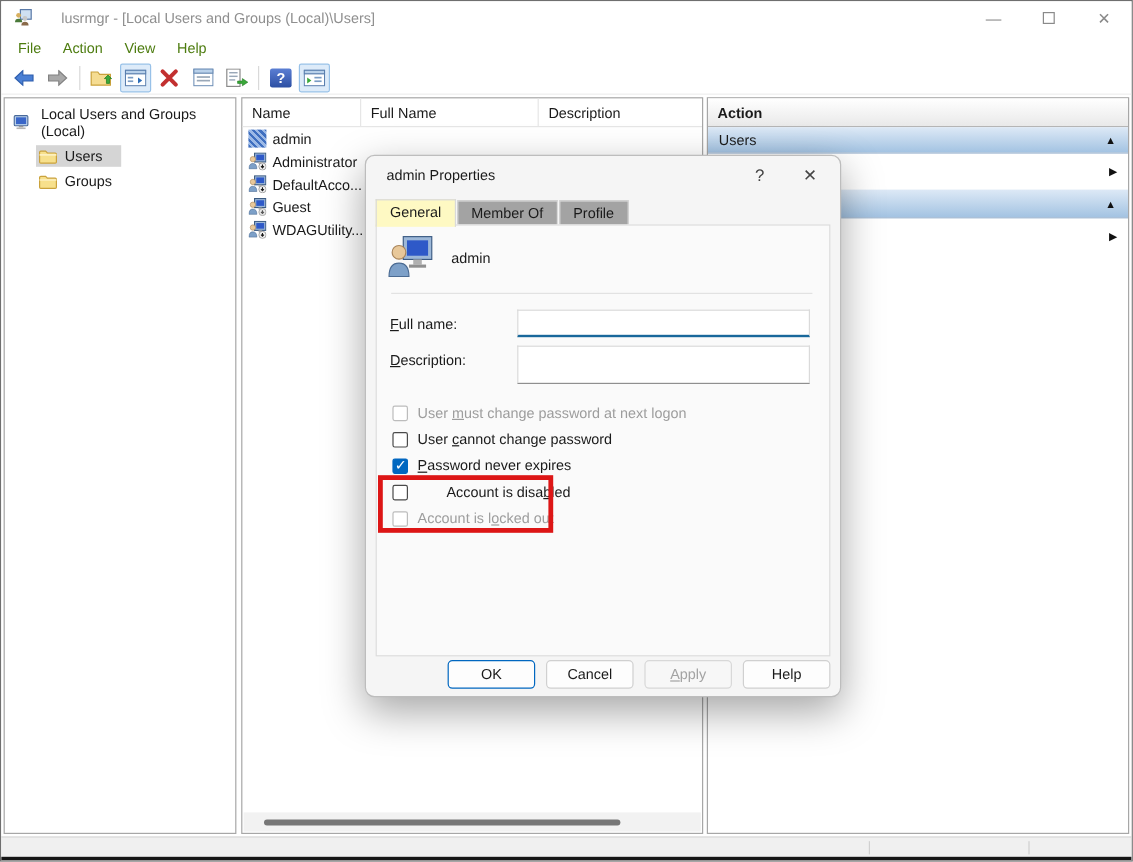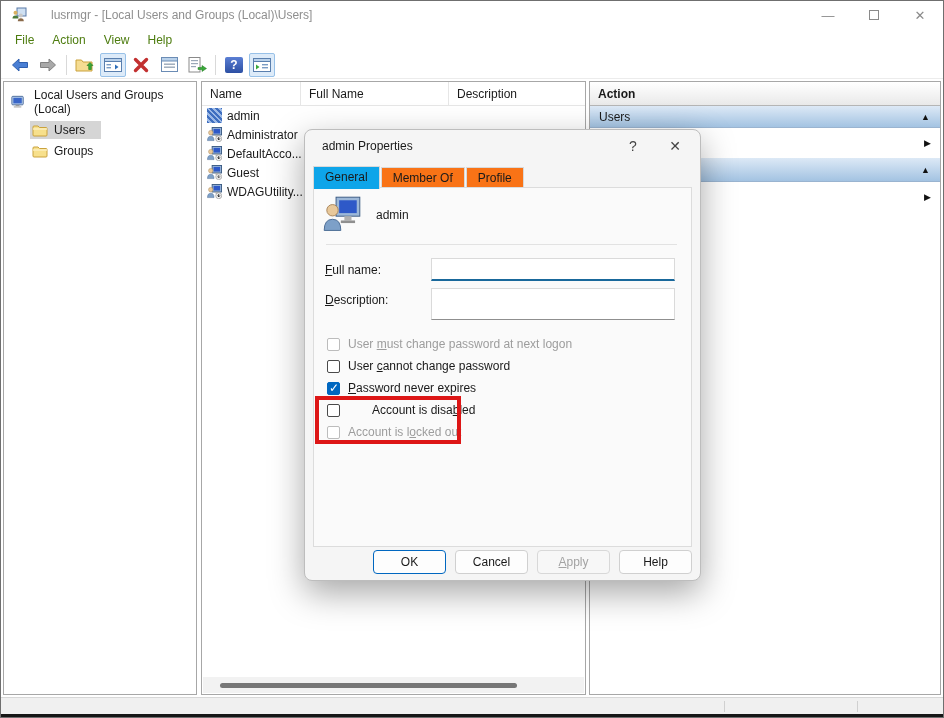--- a/index.html
+++ b/index.html
@@ -83,22 +83,22 @@
             box-shadow:0 12px 34px rgba(0,0,0,0.35); z-index:20; }
   .dlg-title { position:absolute; left:17px; top:9px; font-size:12px; color:#1a1a1a; }
   .dlg-help  { position:absolute; right:56px; top:5px; width:22px; height:22px; color:#444;
                font-size:14px; display:flex; align-items:center; justify-content:center; }
   .dlg-close { position:absolute; right:14px; top:5px; width:22px; height:22px; color:#444;
                font-size:14px; display:flex; align-items:center; justify-content:center; }
 
   .tabstrip { position:absolute; left:8px; top:36px; right:8px; height:22px;
               display:flex; align-items:flex-end; }
   .tab { padding:3px 11px 3px 11px; border:1px solid #d9d9d9; border-bottom:none;
-         background:#f97316; margin-right:1px; color:#1a1a1a; position:relative; }
-  .tab.active { background:#0ea5e9; z-index:3; margin-bottom:-1px; padding-bottom:5px; }
+         background:#a3a3a3; margin-right:1px; color:#1a1a1a; position:relative; }
+  .tab.active { background:#fef9c3; z-index:3; margin-bottom:-1px; padding-bottom:5px; }
 
   .tabpage { position:absolute; left:8px; top:57px; right:8px; height:360px;
              background:#fafafa; border:1px solid #dcdcdc; z-index:2; }
   .user-row { position:absolute; left:9px; top:8px; display:flex; align-items:center; }
   .user-row .uname { margin-left:15px; }
   .hr { position:absolute; left:12px; right:14px; top:56px; height:1px; background:#e2e2e2; }
 
   .field-row { position:absolute; left:11px; right:16px; display:flex; }
   .field-row .flabel { width:106px; padding-top:5px; }
   .tx { flex:1; background:#fff; border:1px solid #dadada; border-bottom:1px solid #8f8f8f; }

